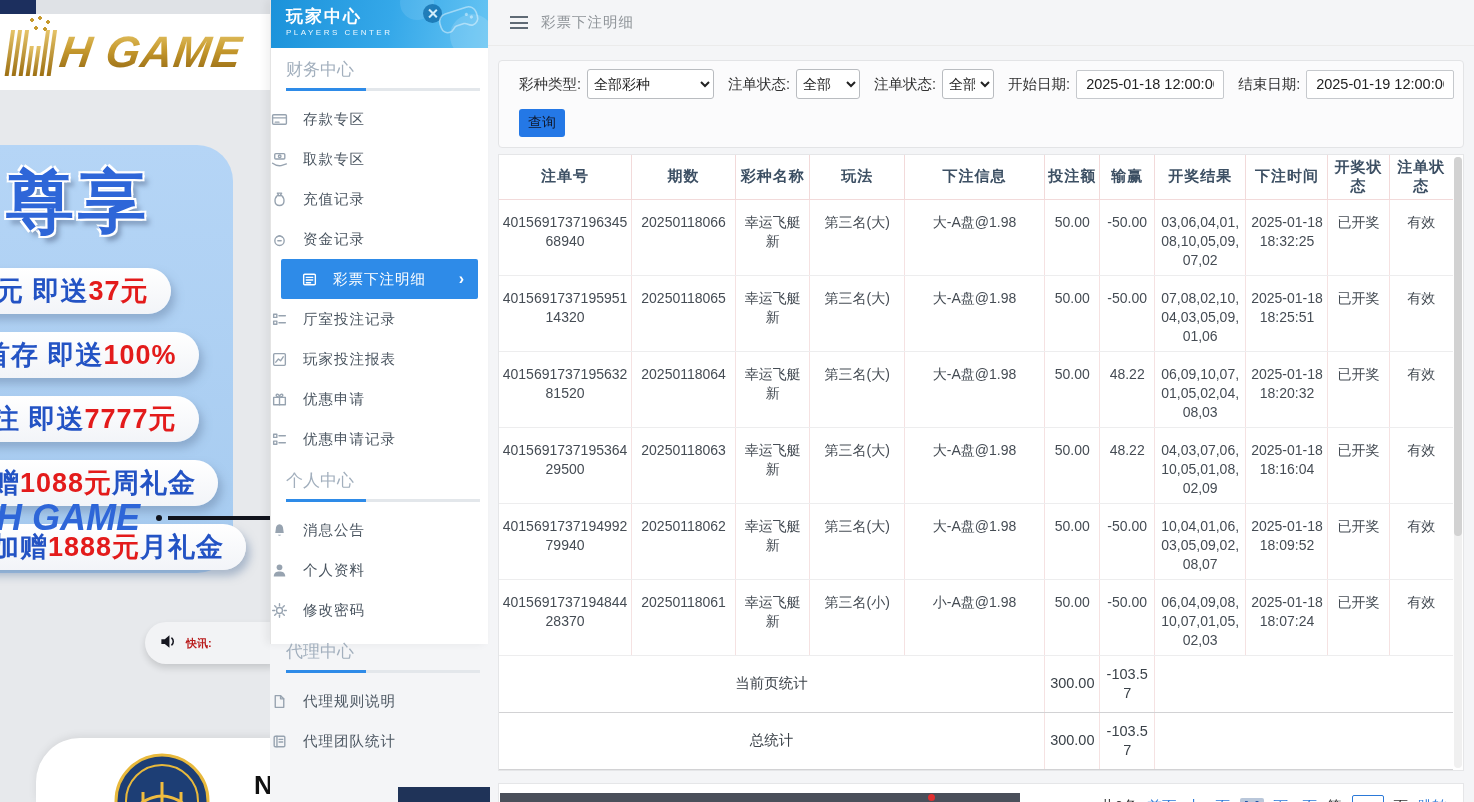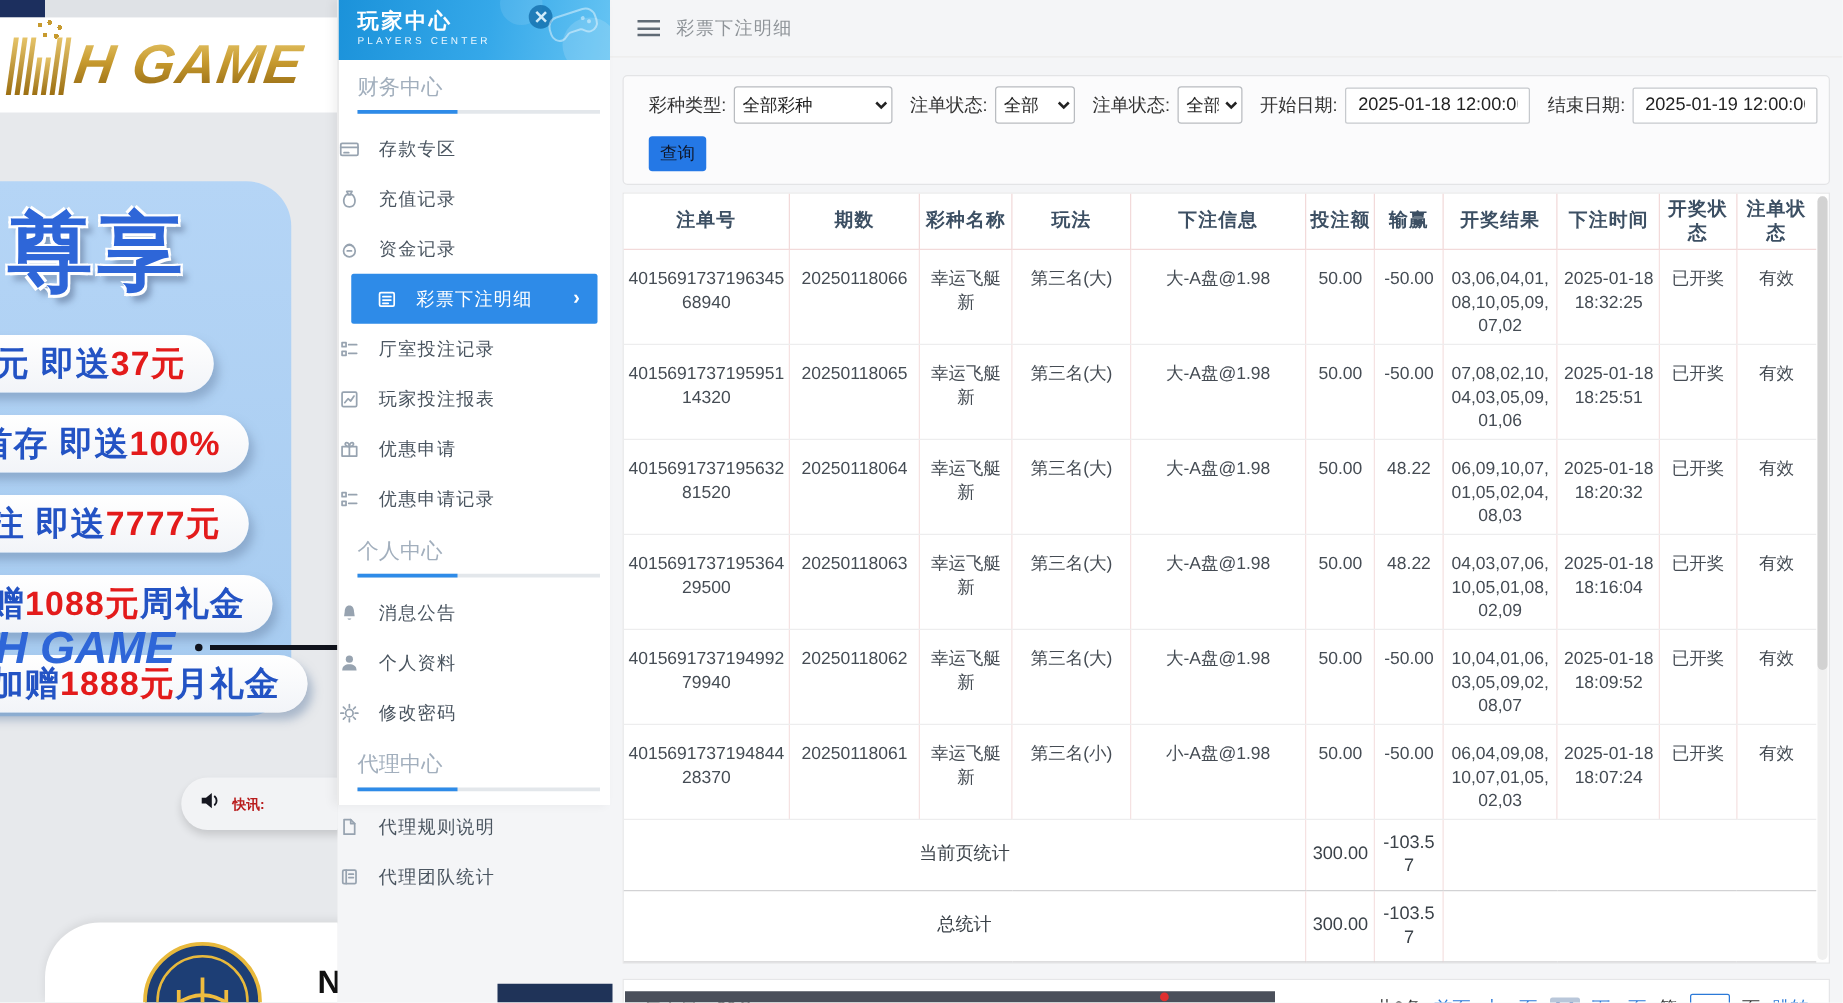--- a/index.html
+++ b/index.html
@@ -200,20 +200,30 @@
           <div class="sb-items">
             <div class="sb-item">
               <span class="sb-icon">
                 <svg viewBox="0 0 16 16" fill="none" stroke="currentColor" stroke-width="1.3" stroke-linecap="round" stroke-linejoin="round">
                   <rect x="1.5" y="3.5" width="13" height="9" rx="1"></rect>
                   <line x1="1.5" y1="6.5" x2="14.5" y2="6.5"></line>
                   <line x1="4" y1="10.5" x2="7.5" y2="10.5"></line>
                 </svg>
               </span>
               <span class="sb-label">存款专区</span>
+            </div>
+            <div class="sb-item">
+              <span class="sb-icon">
+                <svg viewBox="0 0 16 16" fill="none" stroke="currentColor" stroke-width="1.3" stroke-linecap="round" stroke-linejoin="round">
+                  <rect x="3.5" y="2.5" width="9.5" height="5" rx="1"></rect>
+                  <circle cx="8.2" cy="5" r="1.2"></circle>
+                  <path d="M1.5 11.5 Q5.5 14.5 9.5 13.8 L14.5 12.2"></path>
+                </svg>
+              </span>
+              <span class="sb-label">取款专区</span>
             </div>
             <div class="sb-item">
               <span class="sb-icon">
                 <svg viewBox="0 0 16 16" fill="none" stroke="currentColor" stroke-width="1.3" stroke-linecap="round" stroke-linejoin="round">
                   <path d="M6 2 h4 l-1.3 2.4 h-1.4 z"></path>
                   <path d="M5.8 4.4 C3 7 2.6 13.6 8 13.6 C13.4 13.6 13 7 10.2 4.4 Z"></path>
                 </svg>
               </span>
               <span class="sb-label">充值记录</span>
             </div>

